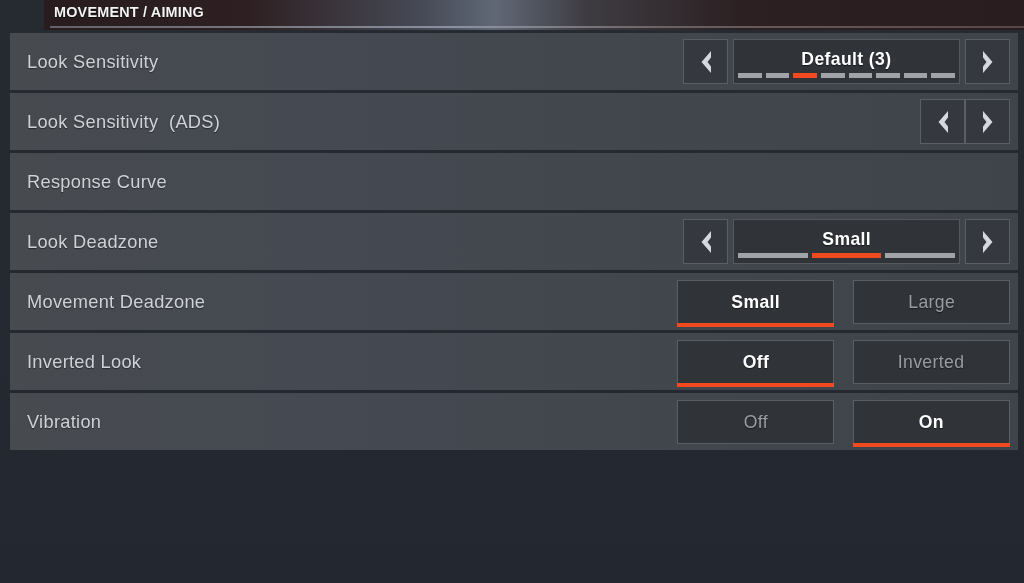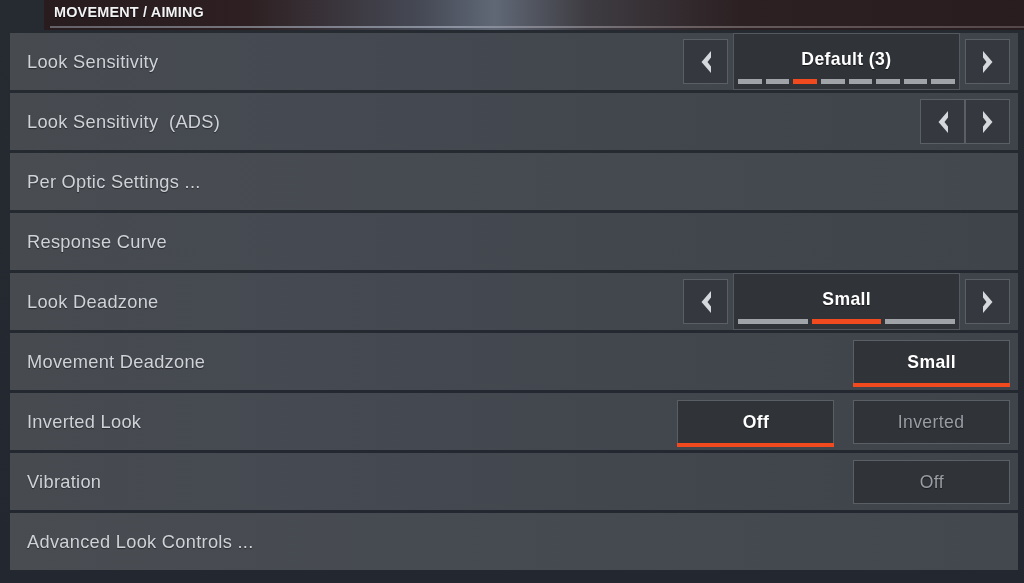--- a/index.html
+++ b/index.html
@@ -115,21 +115,21 @@
     border: 1px solid #5a5f66;
     display: flex;
     align-items: center;
     justify-content: center;
   }
   .arrow-btn svg { display: block; }
 
   .slider {
     position: relative;
     width: 227px;
-    height: 57px;
+    height: 45px;
     margin: 0 5px;
     background: #303338;
     border: 1px solid #55595f;
     display: flex;
     align-items: center;
     justify-content: center;
   }
   .slider-value {
     font-size: 18.5px;
     color: #ffffff;
@@ -248,23 +248,20 @@
             <div class="arrow-btn">
               <span>
                 <svg width="22" height="26" viewBox="0 0 22 26">
                   <path d="M6 2 L15.5 13 L6 24 L6 17.5 L9.5 13 L6 8.5 Z" fill="#d5d8dc"></path>
                 </svg>
               </span>
             </div>
           </div>
         </div>
       </div>
-      <div class="row plain">
-        <div class="row-label">Per Optic Settings ...</div>
-      </div>
       <div class="row">
         <div class="row-label">Response Curve</div>
       </div>
       <div class="row">
         <div class="row-label">Look Deadzone</div>
         <div class="row-control">
           <div class="stepper">
             <div class="arrow-btn">
               <span>
                 <svg width="22" height="26" viewBox="0 0 22 26">
@@ -290,20 +287,23 @@
           </div>
         </div>
       </div>
       <div class="row">
         <div class="row-label">Movement Deadzone</div>
         <div class="row-control">
           <div class="toggle-group">
             <div class="toggle selected">
               <span class="toggle-label">Small</span>
             </div>
+            <div class="toggle">
+              <span class="toggle-label">Large</span>
+            </div>
           </div>
         </div>
       </div>
       <div class="row">
         <div class="row-label">Inverted Look</div>
         <div class="row-control">
           <div class="toggle-group">
             <div class="toggle selected">
               <span class="toggle-label">Off</span>
             </div>
@@ -313,21 +313,21 @@
           </div>
         </div>
       </div>
       <div class="row">
         <div class="row-label">Vibration</div>
         <div class="row-control">
           <div class="toggle-group">
             <div class="toggle">
               <span class="toggle-label">Off</span>
             </div>
-          </div>
-        </div>
-      </div>
-      <div class="row plain">
-        <div class="row-label">Advanced Look Controls ...</div>
+            <div class="toggle selected">
+              <span class="toggle-label">On</span>
+            </div>
+          </div>
+        </div>
       </div>
     </div>
 
 </div>
 
 </body></html>

